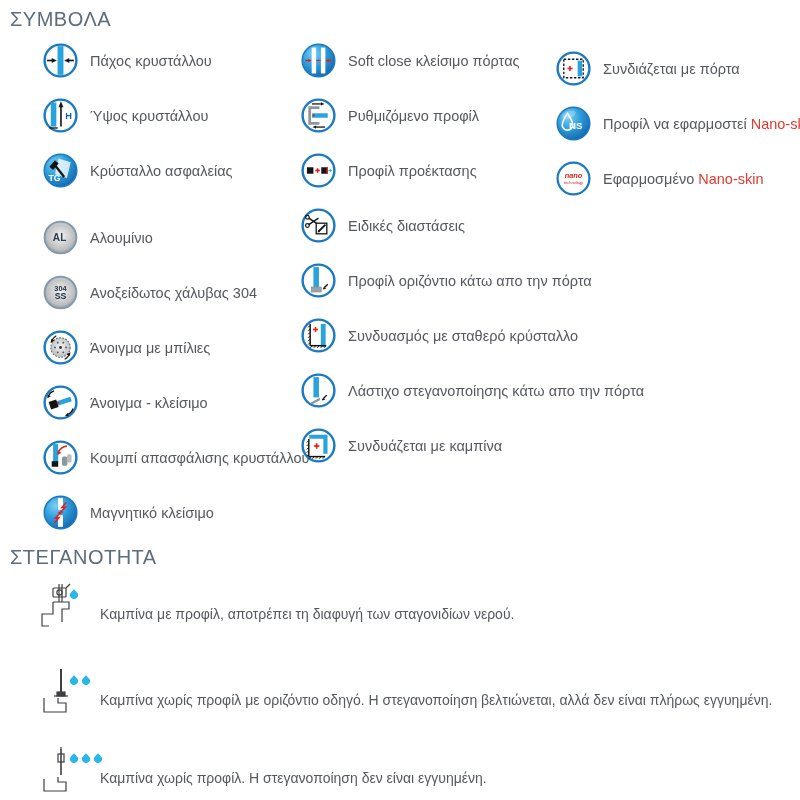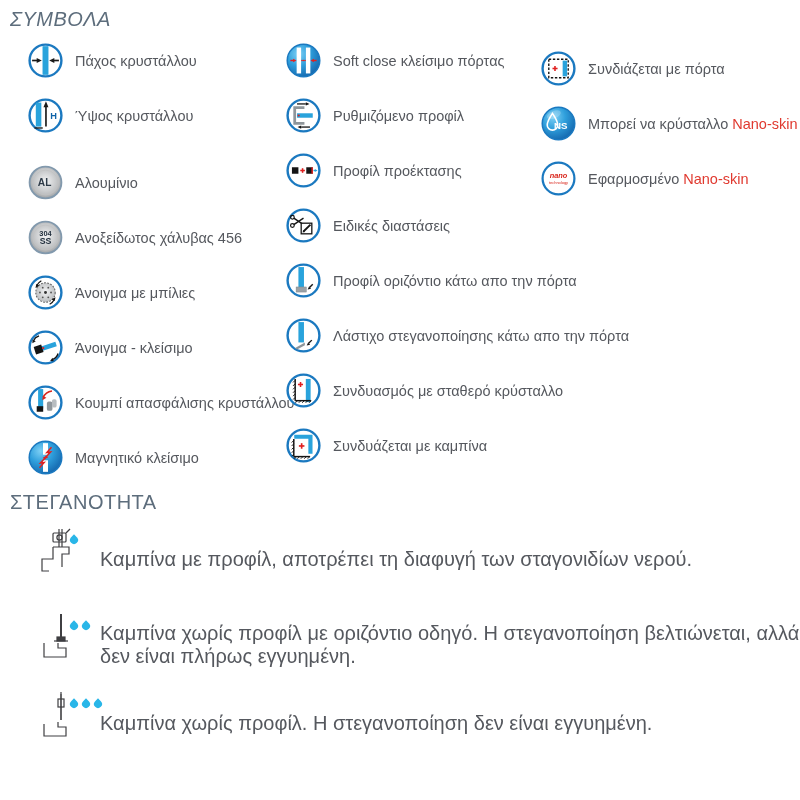--- a/index.html
+++ b/index.html
@@ -1,38 +1,38 @@
 <!DOCTYPE html>
 <html lang="el"><head>
 <meta charset="utf-8">
 <style>
   html,body{margin:0;padding:0;background:#fff;}
   .page{width:800px;height:800px;background:#fff;font-family:"Liberation Sans",sans-serif;overflow:hidden;position:relative;}
   .section-title{font-size:20px;font-weight:400;color:#5d6d7c;margin:0;letter-spacing:.5px;}
-  #symbols-title{padding:8px 0 0 10px;font-style:italic;}
+  #symbols-title{padding:8px 0 0 10px;}
   #sealing-title{padding:6px 0 0 10px;}
   .symbols{display:flex;margin-top:2px;}
   .sym-col{display:flex;flex-direction:column;box-sizing:border-box;}
-  .col-1{padding-left:27px;width:257px;flex:none;}
+  .col-1{padding-left:27px;width:257px;flex:none;margin-left:15px;}
   .col-2{padding-left:28px;width:254px;flex:none;}
   .col-3{padding-left:29px;margin-top:8px;flex:none;}
   .sym-item{display:flex;align-items:center;height:55px;}
   .sym-item.gap-before{margin-top:12px;}
   .sym-icon{width:37px;height:37px;flex:none;margin-right:11px;}
   .sym-icon svg{width:37px;height:37px;display:block;}
   .sym-label{font-size:14.5px;color:#55585e;white-space:nowrap;}
   .red{color:#e0392f;}
   .sealing-rows{margin-top:2px;}
   .seal-row{display:flex;align-items:center;height:86px;}
   .seal-row:last-child{height:70px;}
   .seal-icon{position:relative;width:62px;height:66px;margin-left:30px;flex:none;}
   .seal-icon svg{width:62px;height:66px;display:block;}
   .drops{position:absolute;left:38px;top:10px;display:flex;}
   .drop{width:8px;height:8px;background:#29b6e8;border-radius:0 50% 50% 50%;transform:rotate(45deg);margin:0 2px;display:inline-block;}
-  .seal-text{font-size:20px;color:#55585e;margin-left:8px;}
+  .seal-text{font-size:14px;color:#55585e;margin-left:8px;}
   svg text{font-family:"Liberation Sans",sans-serif;}
 </style>
 </head>
 <body>
 
 <svg width="0" height="0" style="position:absolute" aria-hidden="true">
   <defs>
     <radialGradient id="gBlue" cx="35%" cy="30%" r="80%">
       <stop offset="0%" stop-color="#7ed0f5"></stop>
       <stop offset="45%" stop-color="#2f9fdc"></stop>
@@ -79,20 +79,32 @@
             <rect x="9.5" y="6" width="6" height="26" fill="#29a3dc"></rect>
             <line x1="8" y1="33.5" x2="17" y2="33.5" stroke="#1a1a1a" stroke-width="1.5"></line>
             <line x1="20.5" y1="32" x2="20.5" y2="10" stroke="#1a1a1a" stroke-width="1.8"></line>
             <polygon points="20.5,4.5 17.8,11 23.2,11" fill="#1a1a1a"></polygon>
             <text x="25" y="24" font-size="10" font-weight="bold" fill="#0f63a8">H</text>
           </svg>
         </span>
         <span class="sym-label">Ύψος κρυστάλλου</span>
       </div>
 
+      <div class="sym-item">
+        <span class="sym-icon">
+          <svg viewBox="0 0 40 40">
+            <circle cx="20" cy="20" r="17.6" fill="url(#gBlue)" stroke="#1b79c0" stroke-width="1.6"></circle>
+            <polygon points="18,7 31,11 27,28 14,24" fill="#eef7fd" opacity="0.85"></polygon>
+            <line x1="24" y1="27" x2="13" y2="13" stroke="#141414" stroke-width="2.4"></line>
+            <polygon points="8,16 14,9 18,12.5 12,19.5" fill="#141414"></polygon>
+            <text x="7" y="31" font-size="9.5" font-weight="bold" fill="#fff">TG</text>
+          </svg>
+        </span>
+        <span class="sym-label">Κρύσταλλο ασφαλείας</span>
+      </div>
 
       <div class="sym-item gap-before">
         <span class="sym-icon">
           <svg viewBox="0 0 40 40">
             <circle cx="20" cy="20" r="17.2" fill="url(#gMetal)" stroke="#8299ad" stroke-width="2"></circle>
             <circle cx="20" cy="20" r="13.5" fill="url(#gMetalIn)" stroke="#c2c2c2" stroke-width="0.8"></circle>
             <text x="19" y="24" text-anchor="middle" font-size="11" font-weight="bold" fill="#2e3b48">AL</text>
           </svg>
         </span>
         <span class="sym-label">Αλουμίνιο</span>
@@ -100,21 +112,21 @@
 
       <div class="sym-item">
         <span class="sym-icon">
           <svg viewBox="0 0 40 40">
             <circle cx="20" cy="20" r="17.2" fill="url(#gMetal)" stroke="#8299ad" stroke-width="2"></circle>
             <circle cx="20" cy="20" r="13.5" fill="url(#gMetalIn)" stroke="#c2c2c2" stroke-width="0.8"></circle>
             <text x="20" y="18" text-anchor="middle" font-size="8" font-weight="bold" fill="#22303e">304</text>
             <text x="20" y="27.5" text-anchor="middle" font-size="9.5" font-weight="bold" fill="#22303e">SS</text>
           </svg>
         </span>
-        <span class="sym-label">Ανοξείδωτος χάλυβας 456</span>
+        <span class="sym-label">Ανοξείδωτος χάλυβας 304</span>
       </div>
 
       <div class="sym-item">
         <span class="sym-icon">
           <svg viewBox="0 0 40 40">
             <circle cx="20" cy="20" r="17.2" fill="#fff" stroke="#1b79c0" stroke-width="2.6"></circle>
             <circle cx="20" cy="20" r="10.5" fill="url(#gMetalIn)" stroke="#6a6a6a" stroke-width="1.2" stroke-dasharray="2 1.4"></circle>
             <circle cx="26" cy="20" r="1" fill="#555"></circle>
               <circle cx="23" cy="25.2" r="1" fill="#555"></circle>
             <circle cx="17" cy="25.2" r="1" fill="#555"></circle>
@@ -260,49 +272,49 @@
             <polygon points="24.5,29.8 28.2,29 26,26.6" fill="#141414"></polygon>
           </svg>
         </span>
         <span class="sym-label">Προφίλ οριζόντιο κάτω απο την πόρτα</span>
       </div>
 
       <div class="sym-item">
         <span class="sym-icon">
           <svg viewBox="0 0 40 40">
             <circle cx="20" cy="20" r="17.2" fill="#fff" stroke="#1b79c0" stroke-width="2.6"></circle>
-            <rect x="14.5" y="5.5" width="6" height="22" fill="#29a3dc"></rect>
-            <polygon points="11,33.5 21.5,27.5 21.5,30.5 13,35" fill="#8f969b"></polygon>
-            <line x1="29" y1="25" x2="25.5" y2="28.5" stroke="#141414" stroke-width="1.5"></line>
-            <polygon points="23.5,30.8 27.2,30 25,27.6" fill="#141414"></polygon>
-          </svg>
-        </span>
-        <span class="sym-label">Λάστιχο στεγανοποίησης κάτω απο την πόρτα</span>
-      </div>
-
-      <div class="sym-item">
-        <span class="sym-icon">
-          <svg viewBox="0 0 40 40">
-            <circle cx="20" cy="20" r="17.2" fill="#fff" stroke="#1b79c0" stroke-width="2.6"></circle>
             <rect x="22.5" y="7.5" width="5.2" height="25" fill="#29a3dc"></rect>
             <line x1="11" y1="7.5" x2="11" y2="31" stroke="#141414" stroke-width="1.6"></line>
             <path d="M11,9l-2.3,2.3 M11,12.7l-2.3,2.3 M11,16.4l-2.3,2.3 M11,20.1l-2.3,2.3 M11,23.8l-2.3,2.3 M11,27.5l-2.3,2.3" stroke="#141414" stroke-width="1"></path>
             <line x1="11" y1="31" x2="28" y2="31" stroke="#141414" stroke-width="1.6"></line>
             <path d="M13.5,31l-2.3,2.3 M17.2,31l-2.3,2.3 M20.9,31l-2.3,2.3 M24.6,31l-2.3,2.3 M28.3,31l-2.3,2.3" stroke="#141414" stroke-width="1"></path>
             <line x1="14" y1="13.5" x2="19.5" y2="13.5" stroke="#e02020" stroke-width="1.7"></line>
             <line x1="16.8" y1="10.8" x2="16.8" y2="16.2" stroke="#e02020" stroke-width="1.7"></line>
           </svg>
         </span>
         <span class="sym-label">Συνδυασμός με σταθερό κρύσταλλο</span>
       </div>
 
       <div class="sym-item">
         <span class="sym-icon">
           <svg viewBox="0 0 40 40">
             <circle cx="20" cy="20" r="17.2" fill="#fff" stroke="#1b79c0" stroke-width="2.6"></circle>
+            <rect x="14.5" y="5.5" width="6" height="22" fill="#29a3dc"></rect>
+            <polygon points="11,33.5 21.5,27.5 21.5,30.5 13,35" fill="#8f969b"></polygon>
+            <line x1="29" y1="25" x2="25.5" y2="28.5" stroke="#141414" stroke-width="1.5"></line>
+            <polygon points="23.5,30.8 27.2,30 25,27.6" fill="#141414"></polygon>
+          </svg>
+        </span>
+        <span class="sym-label">Λάστιχο στεγανοποίησης κάτω απο την πόρτα</span>
+      </div>
+
+      <div class="sym-item">
+        <span class="sym-icon">
+          <svg viewBox="0 0 40 40">
+            <circle cx="20" cy="20" r="17.2" fill="#fff" stroke="#1b79c0" stroke-width="2.6"></circle>
             <path d="M10,10.5 H27.5 V29" fill="none" stroke="#29a3dc" stroke-width="4.5"></path>
             <line x1="9.5" y1="13" x2="9.5" y2="32" stroke="#141414" stroke-width="1.6"></line>
             <path d="M9.5,14.5l-2.3,2.3 M9.5,18.2l-2.3,2.3 M9.5,21.9l-2.3,2.3 M9.5,25.6l-2.3,2.3 M9.5,29.3l-2.3,2.3" stroke="#141414" stroke-width="1"></path>
             <line x1="9.5" y1="32" x2="27" y2="32" stroke="#141414" stroke-width="1.6"></line>
             <path d="M12,32l-2.3,2.3 M15.7,32l-2.3,2.3 M19.4,32l-2.3,2.3 M23.1,32l-2.3,2.3 M26.8,32l-2.3,2.3" stroke="#141414" stroke-width="1"></path>
             <line x1="15" y1="20.5" x2="21" y2="20.5" stroke="#e02020" stroke-width="1.8"></line>
             <line x1="18" y1="17.5" x2="18" y2="23.5" stroke="#e02020" stroke-width="1.8"></line>
           </svg>
         </span>
         <span class="sym-label">Συνδυάζεται με καμπίνα</span>
@@ -328,21 +340,21 @@
       <div class="sym-item">
         <span class="sym-icon">
           <svg viewBox="0 0 40 40">
             <circle cx="20" cy="20" r="17.6" fill="url(#gBlue)" stroke="#1b79c0" stroke-width="1.6"></circle>
             <path d="M13.5,9 C13.5,9 7.8,17.5 7.8,21.5 a5.7,5.7 0 0 0 11.4,0 C19.2,17.5 13.5,9 13.5,9 Z" fill="none" stroke="#fff" stroke-width="1.7"></path>
             <text x="15" y="26" font-size="10.5" font-weight="bold" fill="#fff">NS</text>
             <ellipse cx="15" cy="10.5" rx="8" ry="4" fill="#fff" opacity="0.22" transform="rotate(-22 15 10.5)"></ellipse>
           </svg>
         </span>
         <span class="sym-label">
-          <span>Μπορεί να κρύσταλλο </span><span class="red">Nano-skin</span>
+          <span>Προφίλ να εφαρμοστεί </span><span class="red">Nano-skin</span>
         </span>
       </div>
 
       <div class="sym-item">
         <span class="sym-icon">
           <svg viewBox="0 0 40 40">
             <circle cx="20" cy="20" r="17.2" fill="#fff" stroke="#1b79c0" stroke-width="2.4"></circle>
             <text x="20" y="19" text-anchor="middle" font-size="8" font-weight="bold" font-style="italic" fill="#d9261c">nano</text>
             <text x="20" y="25.5" text-anchor="middle" font-size="4.3" fill="#d9261c">technology</text>
           </svg>

